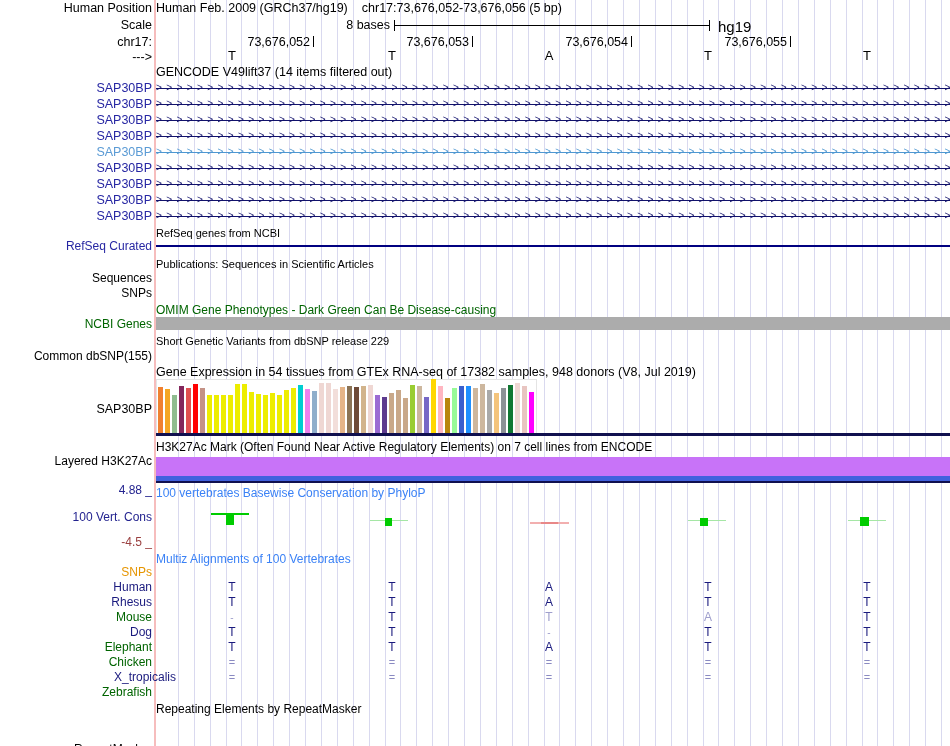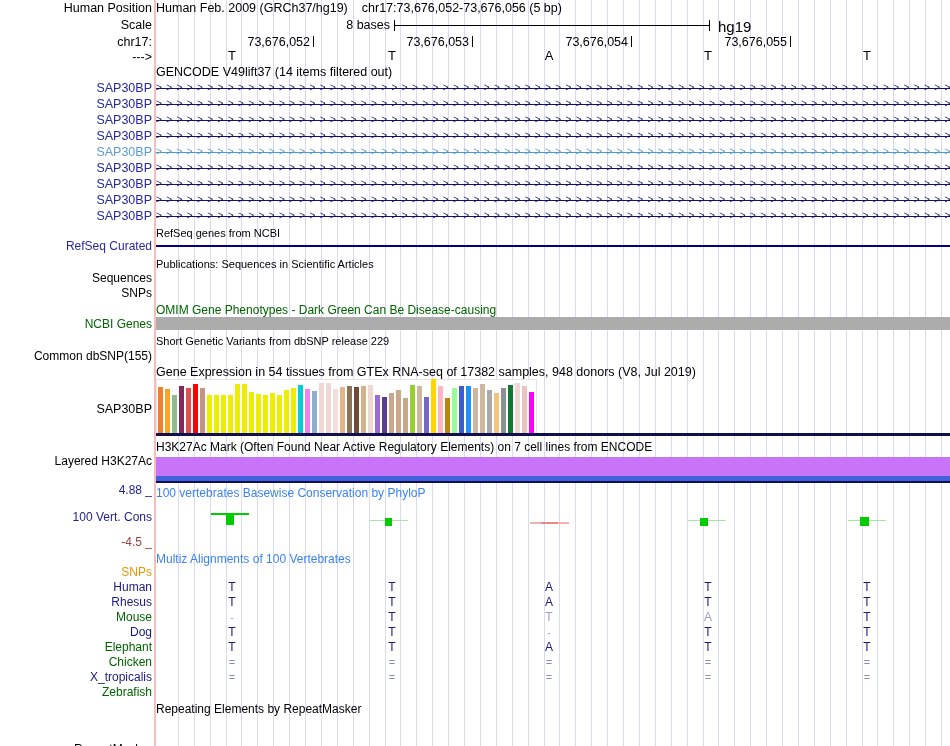--- a/index.html
+++ b/index.html
@@ -248,19 +248,19 @@
 <div class="mz-cell mz-n" style="left: 392px; top: 640px;">T</div>
 <div class="mz-cell mz-n" style="left: 549px; top: 640px;">A</div>
 <div class="mz-cell mz-n" style="left: 708px; top: 640px;">T</div>
 <div class="mz-cell mz-n" style="left: 867px; top: 640px;">T</div>
 <div class="gutter" style="top: 655px; color: rgb(0, 100, 0);">Chicken</div>
 <div class="mz-cell mz-g" style="left: 232px; top: 655px;">=</div>
 <div class="mz-cell mz-g" style="left: 392px; top: 655px;">=</div>
 <div class="mz-cell mz-g" style="left: 549px; top: 655px;">=</div>
 <div class="mz-cell mz-g" style="left: 708px; top: 655px;">=</div>
 <div class="mz-cell mz-g" style="left: 867px; top: 655px;">=</div>
-<div class="gutter" style="top: 670px; color: rgb(26, 26, 126);">X_tropicalis</div>
+<div class="gutter" style="top: 670px; color: rgb(26, 26, 126); margin-left: 24px;">X_tropicalis</div>
 <div class="mz-cell mz-g" style="left: 232px; top: 670px;">=</div>
 <div class="mz-cell mz-g" style="left: 392px; top: 670px;">=</div>
 <div class="mz-cell mz-g" style="left: 549px; top: 670px;">=</div>
 <div class="mz-cell mz-g" style="left: 708px; top: 670px;">=</div>
 <div class="mz-cell mz-g" style="left: 867px; top: 670px;">=</div>
 <div class="gutter" style="top: 685px; color: rgb(0, 100, 0);">Zebrafish</div>
 
 </body></html>

